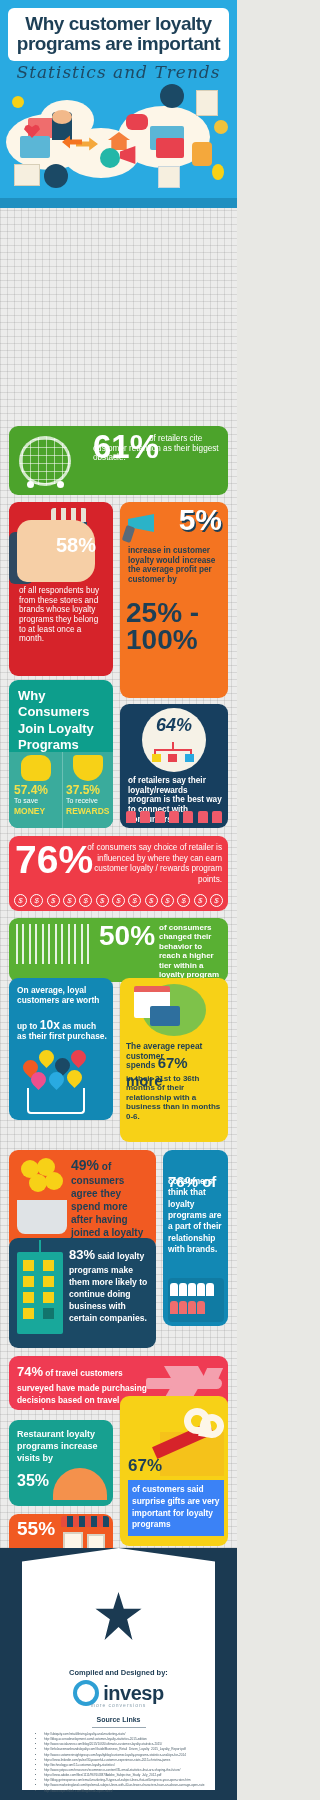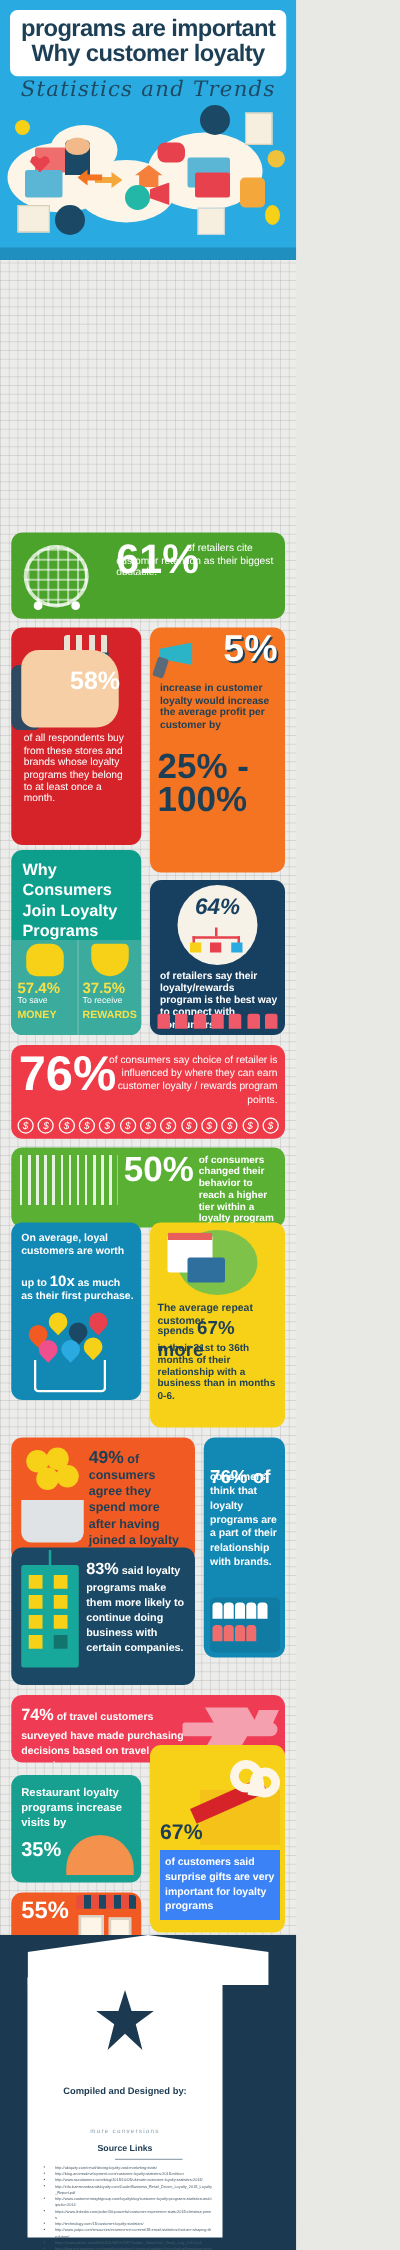--- a/index.html
+++ b/index.html
@@ -304,21 +304,21 @@
   .c-drv .badge { position: absolute; left: 8px; top: 10px; width: 44px; height: 50px; }
   .c-drv .t { position: absolute; left: 58px; top: 8px; right: 7px; font-size: 8.4px; color: #fff; font-weight: bold; line-height: 1.55; text-align: center; }
   .c-drv .t b { font-size: 12px; }
 
   
   .footer {
     position: absolute; left: 0; top: 1548px; width: 237px; height: 252px;
     background: #1b3a52;
   }
   .foot-card {
-    position: absolute; left: 22px; top: 34px; width: 156px; bottom: 10px;
+    position: absolute; left: 22px; top: 34px; width: 193px; bottom: 10px;
     background: #fff;
   }
   .foot-point {
     position: absolute; left: 22px; top: 0px; width: 193px; height: 40px;
     background: #fff;
     clip-path: polygon(50% 0%, 100% 34%, 100% 100%, 0 100%, 0 34%);
   }
   .star {
     position: absolute; left: 50%; top: 10px; transform: translateX(-50%);
     width: 48px; height: 48px;
@@ -345,22 +345,22 @@
     font-size: 3.1px; line-height: 1.5; color: #4a5c68;
     list-style: disc; padding-left: 8px;
   }
   .src-list li { margin-bottom: .5px; word-break: break-all; }
 </style>
 </head>
 <body>
 
 <div class="header">
   <div class="title-box">
+    <div class="title-line">Why customer loyalty</div>
     <div class="title-line">programs are important</div>
-    <div class="title-line">Why customer loyalty</div>
   </div>
   <div class="subtitle">Statistics and Trends</div>
 
   <div class="hero-art">
     <div class="cloud" style="left:6px;  top:26px; width:86px; height:56px;"></div>
     <div class="cloud" style="left:62px;  top:40px; width:78px; height:50px;"></div>
     <div class="cloud" style="left:118px; top:18px; width:92px; height:62px;"></div>
     <div class="cloud" style="left:40px;  top:12px; width:54px; height:40px;"></div>
 
     <div style="position:absolute;left:28px;top:30px;width:26px;height:20px;background:#ef6d6d;border-radius:2px;"></div>
@@ -635,20 +635,24 @@
       
     </div>
   </div>
 </div>
 
 <div class="footer">
   <div class="foot-point"></div>
   <div class="foot-card">
     <div class="star" style="background:#1b3a52;clip-path:polygon(50% 0,61% 35%,98% 35%,68% 57%,79% 100%,50% 73%,21% 100%,32% 57%,2% 35%,39% 35%);"></div>
     <div class="compiled">Compiled and Designed by:</div>
+    <div class="logo-row">
+      <div class="logo-mark"></div>
+      <div class="logo-word">invesp</div>
+    </div>
     <div class="logo-tag">more conversions</div>
     <div class="src-title">Source Links</div>
     <div class="src-rule"></div>
     <ul class="src-list" id="src-list">
         <li>http://ubiquity.com/retail/driving-loyalty-and-marketing-stats/</li>
         <li>http://blog.accessdevelopment.com/customer-loyalty-statistics-2015-edition</li>
         <li>http://www.socialannex.com/blog/2015/10/05/ultimate-customer-loyalty-statistics-2015/</li>
         <li>http://info.baesmanbrandsloyalty.com/Guide/Business_Retail_Driven_Loyalty_2015_Loyalty_Report.pdf</li>
         <li>http://www.customerinsightgroup.com/loyaltyblog/customer-loyalty-programs-statistics-and-tips-for-2014</li>
         <li>https://www.linkedin.com/pulse/30-powerful-customer-experience-stats-2015-christina-james</li>

